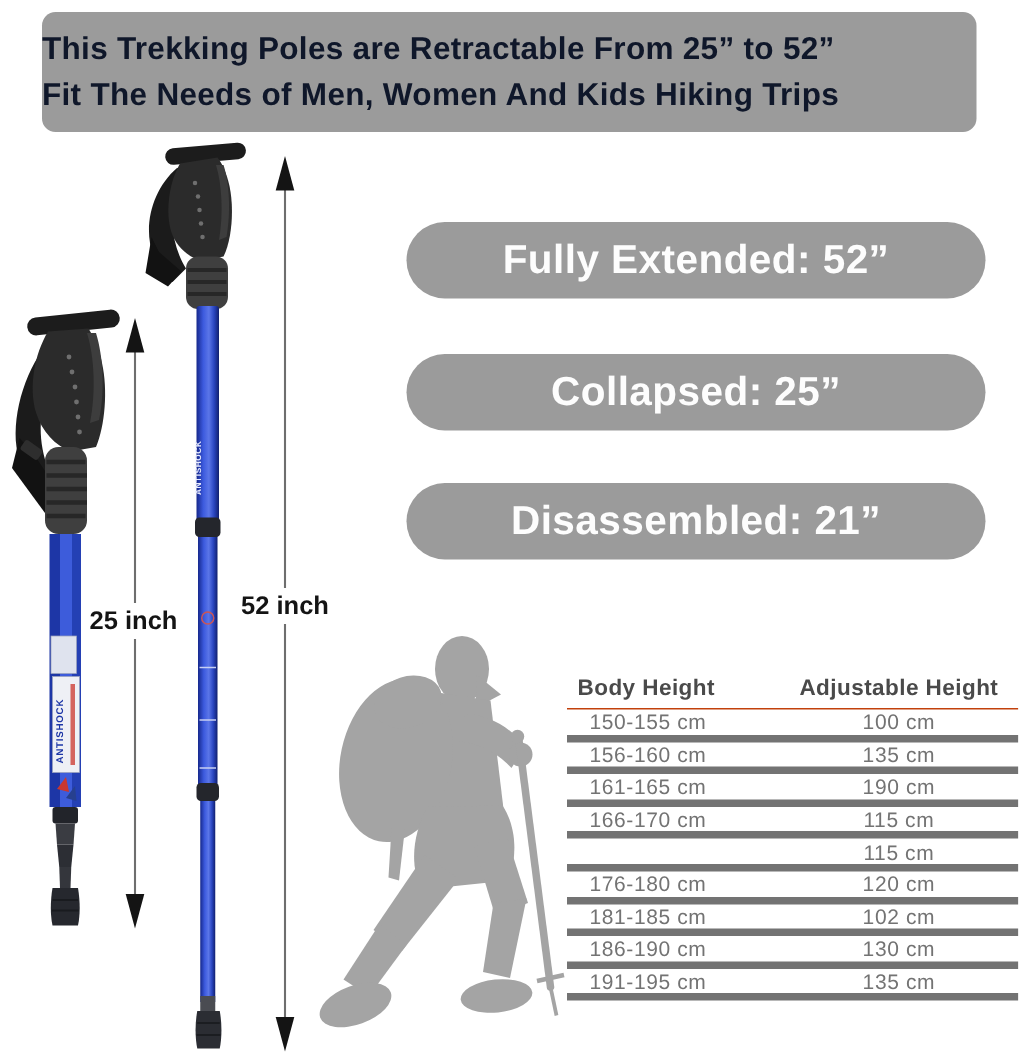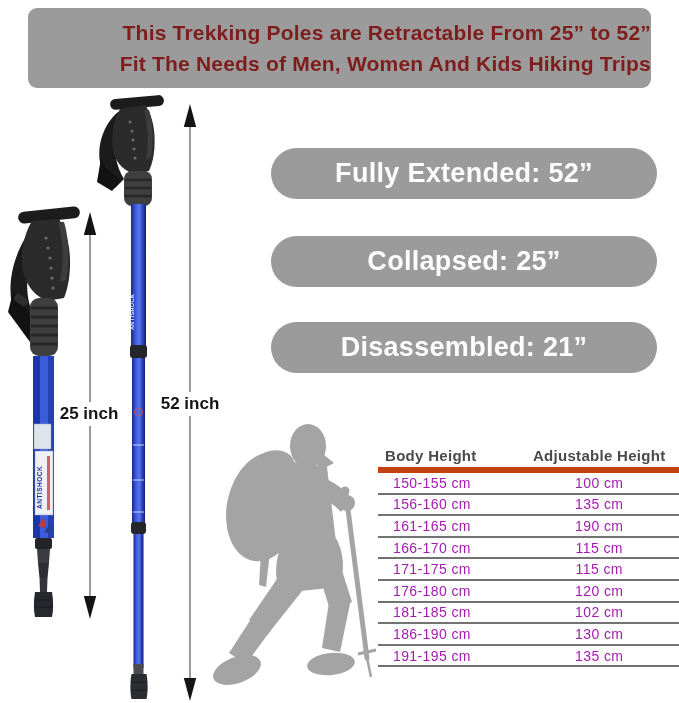--- a/index.html
+++ b/index.html
@@ -5,22 +5,22 @@
   * { margin:0; padding:0; box-sizing:border-box; }
   body { background:#ffffff; }
   .canvas {
     position:relative; width:679px; height:703px; background:#ffffff;
     overflow:hidden; font-family:"Liberation Sans", sans-serif;
   }
   
   .banner {
     position:absolute; left:28px; top:8px; width:623px; height:80px;
     background:#9b9b9b; border-radius:9px;
-    display:flex; flex-direction:column; align-items:flex-end; justify-content:center;
-    color:#7f1d1d; font-weight:bold; font-size:21px; line-height:31px;
+    display:flex; flex-direction:column; align-items:flex-start; justify-content:center;
+    color:#0f172a; font-weight:bold; font-size:21px; line-height:31px;
     letter-spacing:0.2px; text-align:center; white-space:nowrap;
   }
   
   .badge {
     position:absolute; left:271px; width:386px; height:51px;
     background:#9b9b9b; border-radius:26px;
     display:flex; align-items:center; justify-content:center;
     color:#fdfdfd; font-weight:bold; font-size:27px; letter-spacing:0.3px;
     white-space:nowrap;
   }
@@ -34,27 +34,27 @@
     font-weight:bold; font-size:17px; color:#141414; white-space:nowrap;
   }
   .inch-25 { left:89px; top:414px; }
   .inch-52 { left:190px; top:404px;text-align:center; }
   
   .scene { position:absolute; left:0; top:0; }
   
   .size-table { position:absolute; left:378px; top:444px; width:301px; }
   .t-head {
     display:flex; height:29px; align-items:center;
-    border-bottom:6px solid #c2410c;
+    border-bottom:1px solid #c2410c;
     color:#4a4a4a; font-weight:bold; font-size:15px; letter-spacing:0.3px;
   }
   .t-row {
     display:flex; height:21.6px; align-items:center;
-    border-bottom:2px solid #737373;
-    color:#a21caf; font-size:14px; letter-spacing:0.4px;
+    border-bottom:5px solid #737373;
+    color:#737373; font-size:14px; letter-spacing:0.4px;justify-content:flex-end;
   }
   .c1 { width:47%; padding-left:15px; }
   .t-head .c1 { padding-left:7px; }
   .c2 { width:53%; text-align:center; }
 </style>
 </head>
 <body>
 
 <div class="canvas">
 
@@ -201,21 +201,20 @@
     </div>
     <div class="t-row">
       <div class="c1">161-165 cm</div>
       <div class="c2">190 cm</div>
     </div>
     <div class="t-row">
       <div class="c1">166-170 cm</div>
       <div class="c2">115 cm</div>
     </div>
     <div class="t-row">
-      <div class="c1">171-175 cm</div>
       <div class="c2">115 cm</div>
     </div>
     <div class="t-row">
       <div class="c1">176-180 cm</div>
       <div class="c2">120 cm</div>
     </div>
     <div class="t-row">
       <div class="c1">181-185 cm</div>
       <div class="c2">102 cm</div>
     </div>

